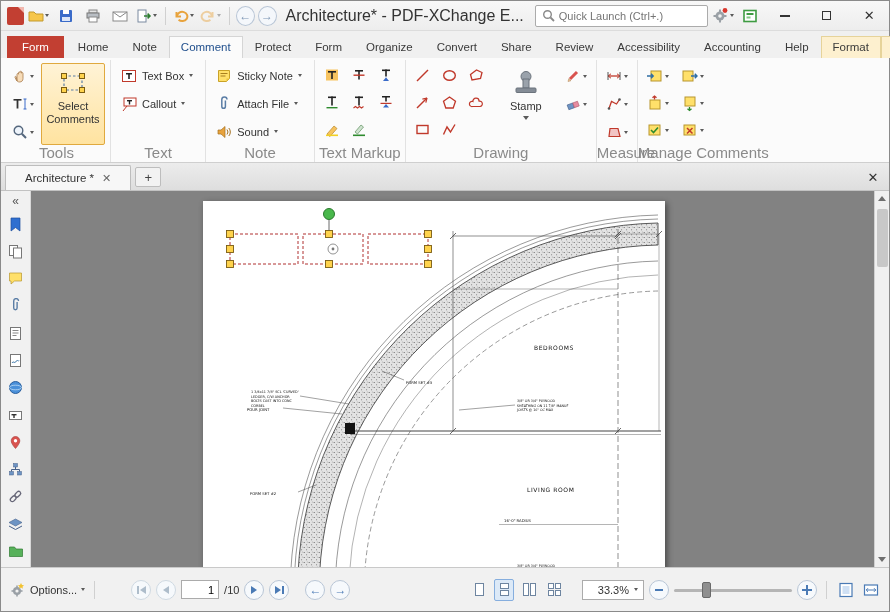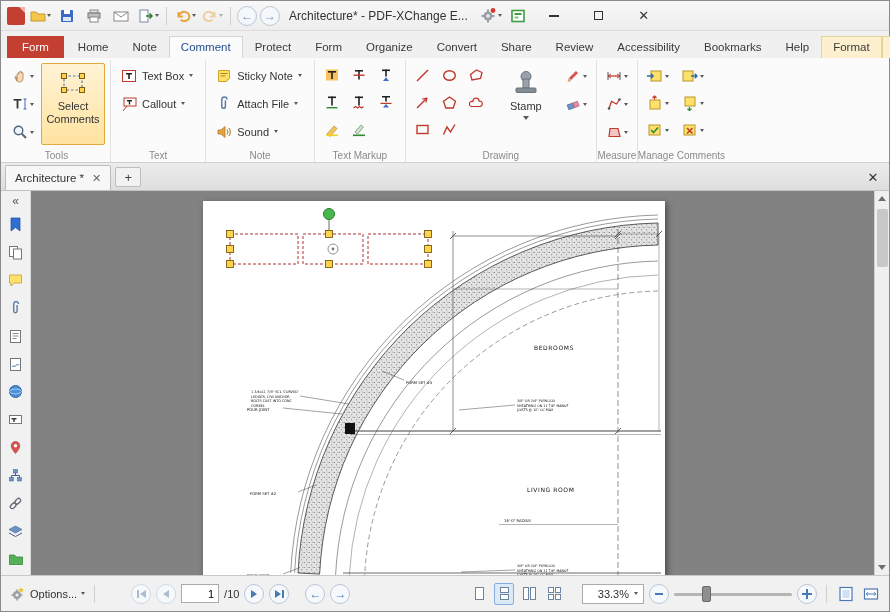--- a/index.html
+++ b/index.html
@@ -17,21 +17,21 @@
             border-radius:2px; gap:1px; }
   .caret { width:0; height:0; border-left:3px solid transparent; border-right:3px solid transparent;
            border-top:4px solid #5a5a5a; }
   .caret.sm { border-left-width:2.5px; border-right-width:2.5px; border-top-width:3.5px; }
   .tb-sep { width:1px; height:18px; background:#d0d0d0; margin:0 3px; }
   .applogo { width:18px; height:18px; background:#c23f32; border-radius:2px; position:relative; }
   .applogo::after { content:""; position:absolute; right:0; top:0; border-left:6px solid transparent;
                     border-top:6px solid #f1b7ae; }
   .navcirc { width:20px; height:20px; border-radius:50%; border:1px solid #b9c6d6; background:#f4f7fb;
              display:flex; align-items:center; justify-content:center; color:#7d96b5; font-size:12px; }
-  .title-text { margin:0 8px 0 6px; color:#333; font-size:12px; white-space:nowrap; }
+  .title-text { margin:0 8px 0 6px; color:#333; font-size:16px; white-space:nowrap; }
   .searchbox { display:flex; align-items:center; gap:4px; width:182px; height:22px; background:#fff;
                border:1px solid #ababab; border-radius:2px; padding:0 6px; }
   .searchbox input { border:none; outline:none; flex:1; font-size:11px; color:#444;
                      font-family:"Liberation Sans",sans-serif; background:transparent; }
   .win-ctl { width:42px; height:29px; display:flex; align-items:center; justify-content:center; }
   .minbar { width:10px; height:2px; background:#333; }
   .maxrect { width:9px; height:9px; border:1.5px solid #333; }
   .closex { font-size:13px; color:#333; }
 
   
@@ -40,40 +40,40 @@
           border-bottom:none; white-space:nowrap; }
   .rtab-file { background:#c23f32; color:#fff; padding:4px 14px 5px; margin-right:2px; }
   .rtab-active { background:#fbfbfb; border-color:#d5d5d5; color:#1f4e8c; }
   .rtab-ctx { background:#fdf0cf; border-color:#e6d39a; }
 
   
   .ribbon { height:105px; background:#fbfbfb; border-bottom:1px solid #cfcfcf; display:flex;
             padding:2px 0 0 2px; overflow:hidden; }
   .rgroup { position:relative; display:flex; align-items:flex-start; gap:3px; padding:3px 5px 16px;
             border-right:1px solid #e2e2e2; height:100%; }
-  .rgroup-label { position:absolute; bottom:1px; left:0; right:0; text-align:center; font-size:10px;
+  .rgroup-label { position:absolute; bottom:1px; left:0; right:0; text-align:center; font-size:15px;
                   color:#8a8a8a; white-space:nowrap; }
   .mini-col { display:flex; flex-direction:column; gap:2px; }
   .icbtn { display:flex; align-items:center; justify-content:center; gap:2px; width:30px; height:26px;
            border-radius:2px; border:1px solid transparent; }
   .icbtn.sq { width:24px; height:24px; }
   .rbtn-big { width:64px; height:82px; display:flex; flex-direction:column; align-items:center;
               justify-content:flex-start; gap:3px; padding:5px 2px 2px; border:1px solid transparent;
               border-radius:2px; text-align:center; font-size:11px; line-height:1.15; color:#333; }
   .rbtn-big.selected { background:linear-gradient(#fff3d6,#ffe3a0); border-color:#e0a93e; }
   .rbtn-big .biglabel { white-space:normal; }
   .rbtn-row { display:flex; align-items:center; gap:5px; height:25px; padding:0 6px 0 4px;
               border-radius:2px; border:1px solid transparent; font-size:11px; color:#333; }
   .grid3 { display:grid; grid-template-columns:repeat(3,26px); grid-auto-rows:26px; gap:1px; }
   .grid2 { display:grid; grid-template-columns:repeat(2,34px); grid-auto-rows:26px; gap:1px; }
 
   
   .doctabs { height:28px; background:linear-gradient(#ececec,#dedede); border-bottom:1px solid #c2c2c2;
              display:flex; align-items:flex-end; padding:0 4px; }
-  .doctab { display:flex; align-items:center; gap:8px; height:25px; padding:0 9px; background:#f7f7f7;
+  .doctab { display:flex; align-items:center; gap:8px; height:25px; padding:0 19px; background:#f7f7f7;
             border:1px solid #bdbdbd; border-bottom:none; border-radius:2px 2px 0 0; font-size:11.5px; }
   .doctab .x { color:#666; font-size:11px; }
   .newtab { width:26px; height:20px; margin:0 0 3px 4px; border:1px solid #bdbdbd; background:#f2f2f2;
             border-radius:2px; display:flex; align-items:center; justify-content:center;
             font-size:13px; color:#444; }
   .doctabs-close { margin-left:auto; width:24px; height:22px; display:flex; align-items:center;
                    justify-content:center; font-size:13px; color:#333; margin-bottom:2px; }
 
   
   .main { flex:1; display:flex; min-height:0; }
@@ -89,21 +89,21 @@
              flex-direction:column; align-items:center; }
   .vs-arrow { width:15px; height:15px; display:flex; align-items:center; justify-content:center; }
   .tri-up { width:0; height:0; border-left:4px solid transparent; border-right:4px solid transparent;
             border-bottom:5px solid #6e6e6e; }
   .tri-dn { width:0; height:0; border-left:4px solid transparent; border-right:4px solid transparent;
             border-top:5px solid #6e6e6e; }
   .vs-thumb { width:11px; height:58px; background:#c8c8c8; border-radius:2px; margin-top:3px; }
   .vs-track { flex:1; }
 
   
-  .statusbar { height:36px; background:#f1f1f1; border-top:1px solid #c9c9c9; display:flex;
+  .statusbar { height:44px; background:#f1f1f1; border-top:1px solid #c9c9c9; display:flex;
                align-items:center; padding:0 8px; gap:5px; font-size:11px; }
   .st-sep { width:1px; height:18px; background:#d0d0d0; margin:0 4px; }
   .st-circ { width:20px; height:20px; border-radius:50%; border:1px solid #b9c6d6; background:#f6f9fc;
              display:flex; align-items:center; justify-content:center; gap:1px; color:#4a7ab5;
              font-size:12px; }
   .st-circ.dis { color:#adbccb; border-color:#cfd9e2; }
   .t-l { width:0; height:0; border-top:4px solid transparent; border-bottom:4px solid transparent;
          border-right:6px solid #4a7ab5; }
   .t-r { width:0; height:0; border-top:4px solid transparent; border-bottom:4px solid transparent;
          border-left:6px solid #4a7ab5; }
@@ -175,20 +175,27 @@
       <svg width="16" height="16">
           <path d="M12.5 4v4.5H8" fill="none" stroke="#e8a33d" stroke-width="2"></path>
           <path d="M12 8a5.2 4.6 0 1 0-1.6 3.8" fill="none" stroke="#e8a33d" stroke-width="2"></path>
         </svg>
       <span class="caret sm"></span>
     </span>
     <span class="tb-sep"></span>
     <span class="navcirc">←</span>
     <span class="navcirc">→</span>
     <span class="title-text">Architecture* - PDF-XChange E...</span>
+    <span class="searchbox">
+      <svg width="13" height="13">
+          <circle cx="5.5" cy="5.5" r="3.8" fill="none" stroke="#8a8a8a" stroke-width="1.4"></circle>
+          <line x1="8.5" y1="8.5" x2="12" y2="12" stroke="#8a8a8a" stroke-width="1.8"></line>
+        </svg>
+      <input type="text" placeholder="Quick Launch (Ctrl+.)" style="">
+    </span>
     <span class="tb-btn">
       <svg width="17" height="17">
           <circle cx="8" cy="9" r="4.5" fill="#9aa0a6"></circle>
           <circle cx="8" cy="9" r="1.8" fill="#f1f1f1"></circle>
           <rect x="7" y="2.5" width="2" height="3" fill="#9aa0a6"></rect>
           <rect x="7" y="12.5" width="2" height="3" fill="#9aa0a6"></rect>
           <rect x="1.5" y="8" width="3" height="2" fill="#9aa0a6"></rect>
           <rect x="11.5" y="8" width="3" height="2" fill="#9aa0a6"></rect>
           <circle cx="13" cy="3.5" r="2.4" fill="#d9382e"></circle>
         </svg>
@@ -217,21 +224,21 @@
     <span class="rtab">Home</span>
     <span class="rtab">Note</span>
     <span class="rtab rtab-active">Comment</span>
     <span class="rtab">Protect</span>
     <span class="rtab">Form</span>
     <span class="rtab">Organize</span>
     <span class="rtab">Convert</span>
     <span class="rtab">Share</span>
     <span class="rtab">Review</span>
     <span class="rtab">Accessibility</span>
-    <span class="rtab">Bookmarks</span>
+    <span class="rtab">Accounting</span>
     <span class="rtab">Help</span>
     <span class="rtab rtab-ctx">Format</span>
     <span class="rtab rtab-ctx">Arrange</span>
 
   </div>
 
   <div class="ribbon">
 
     <div class="rgroup">
       <div class="mini-col">

